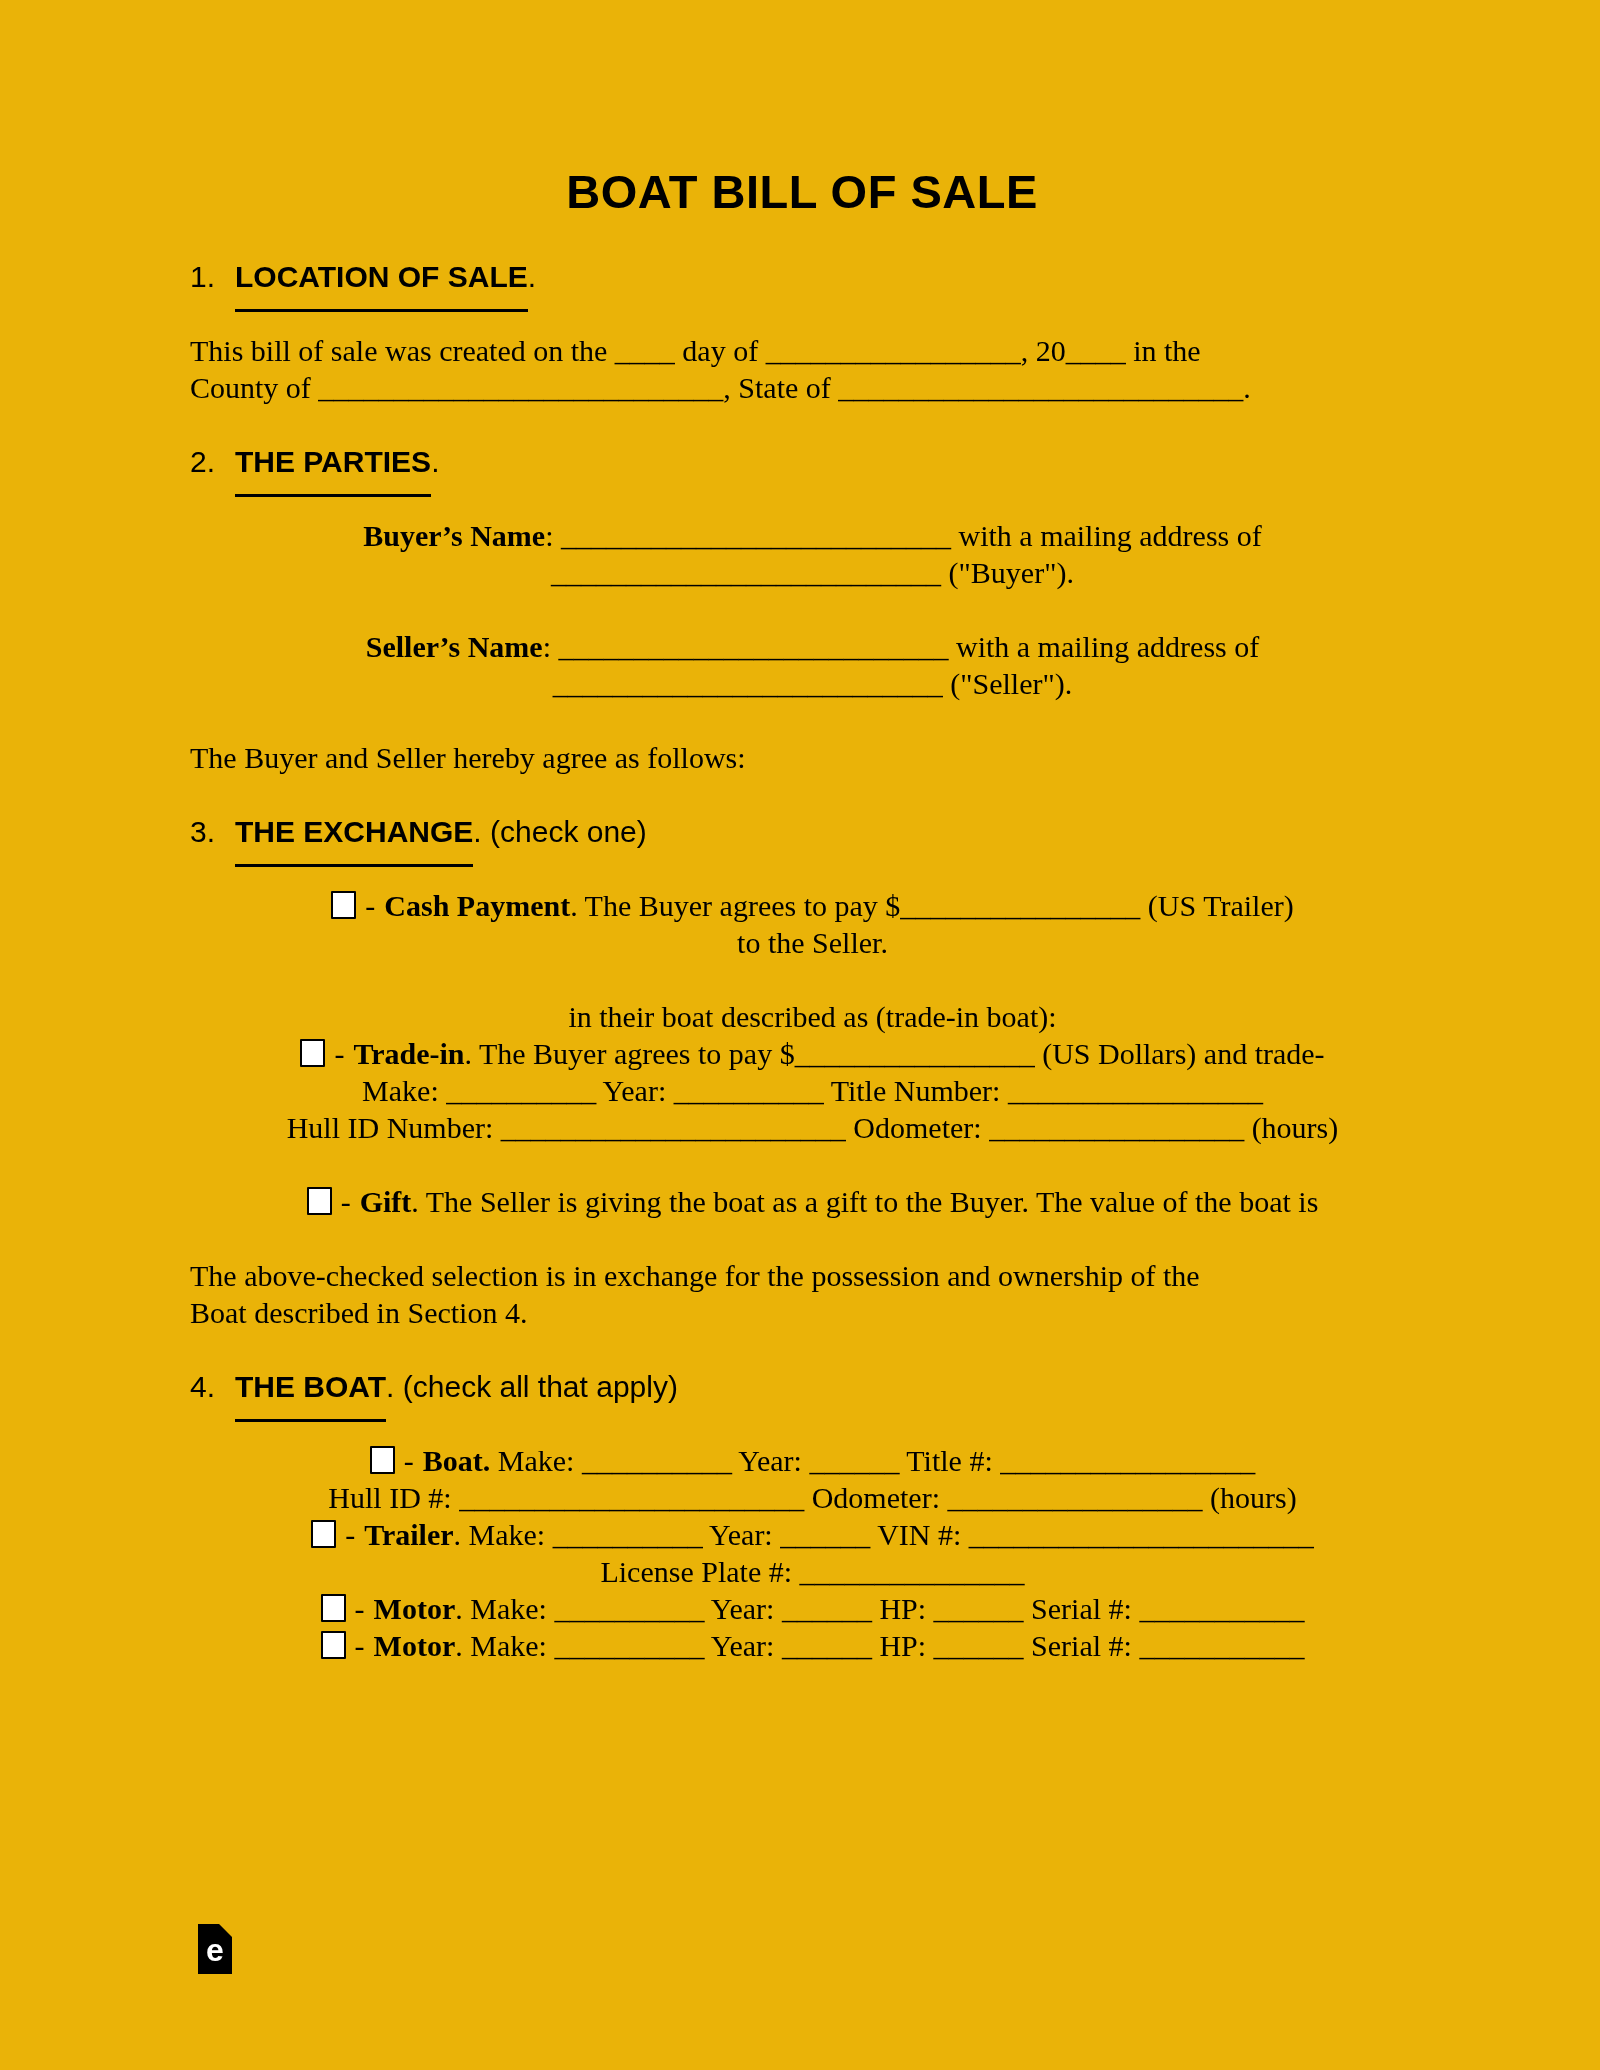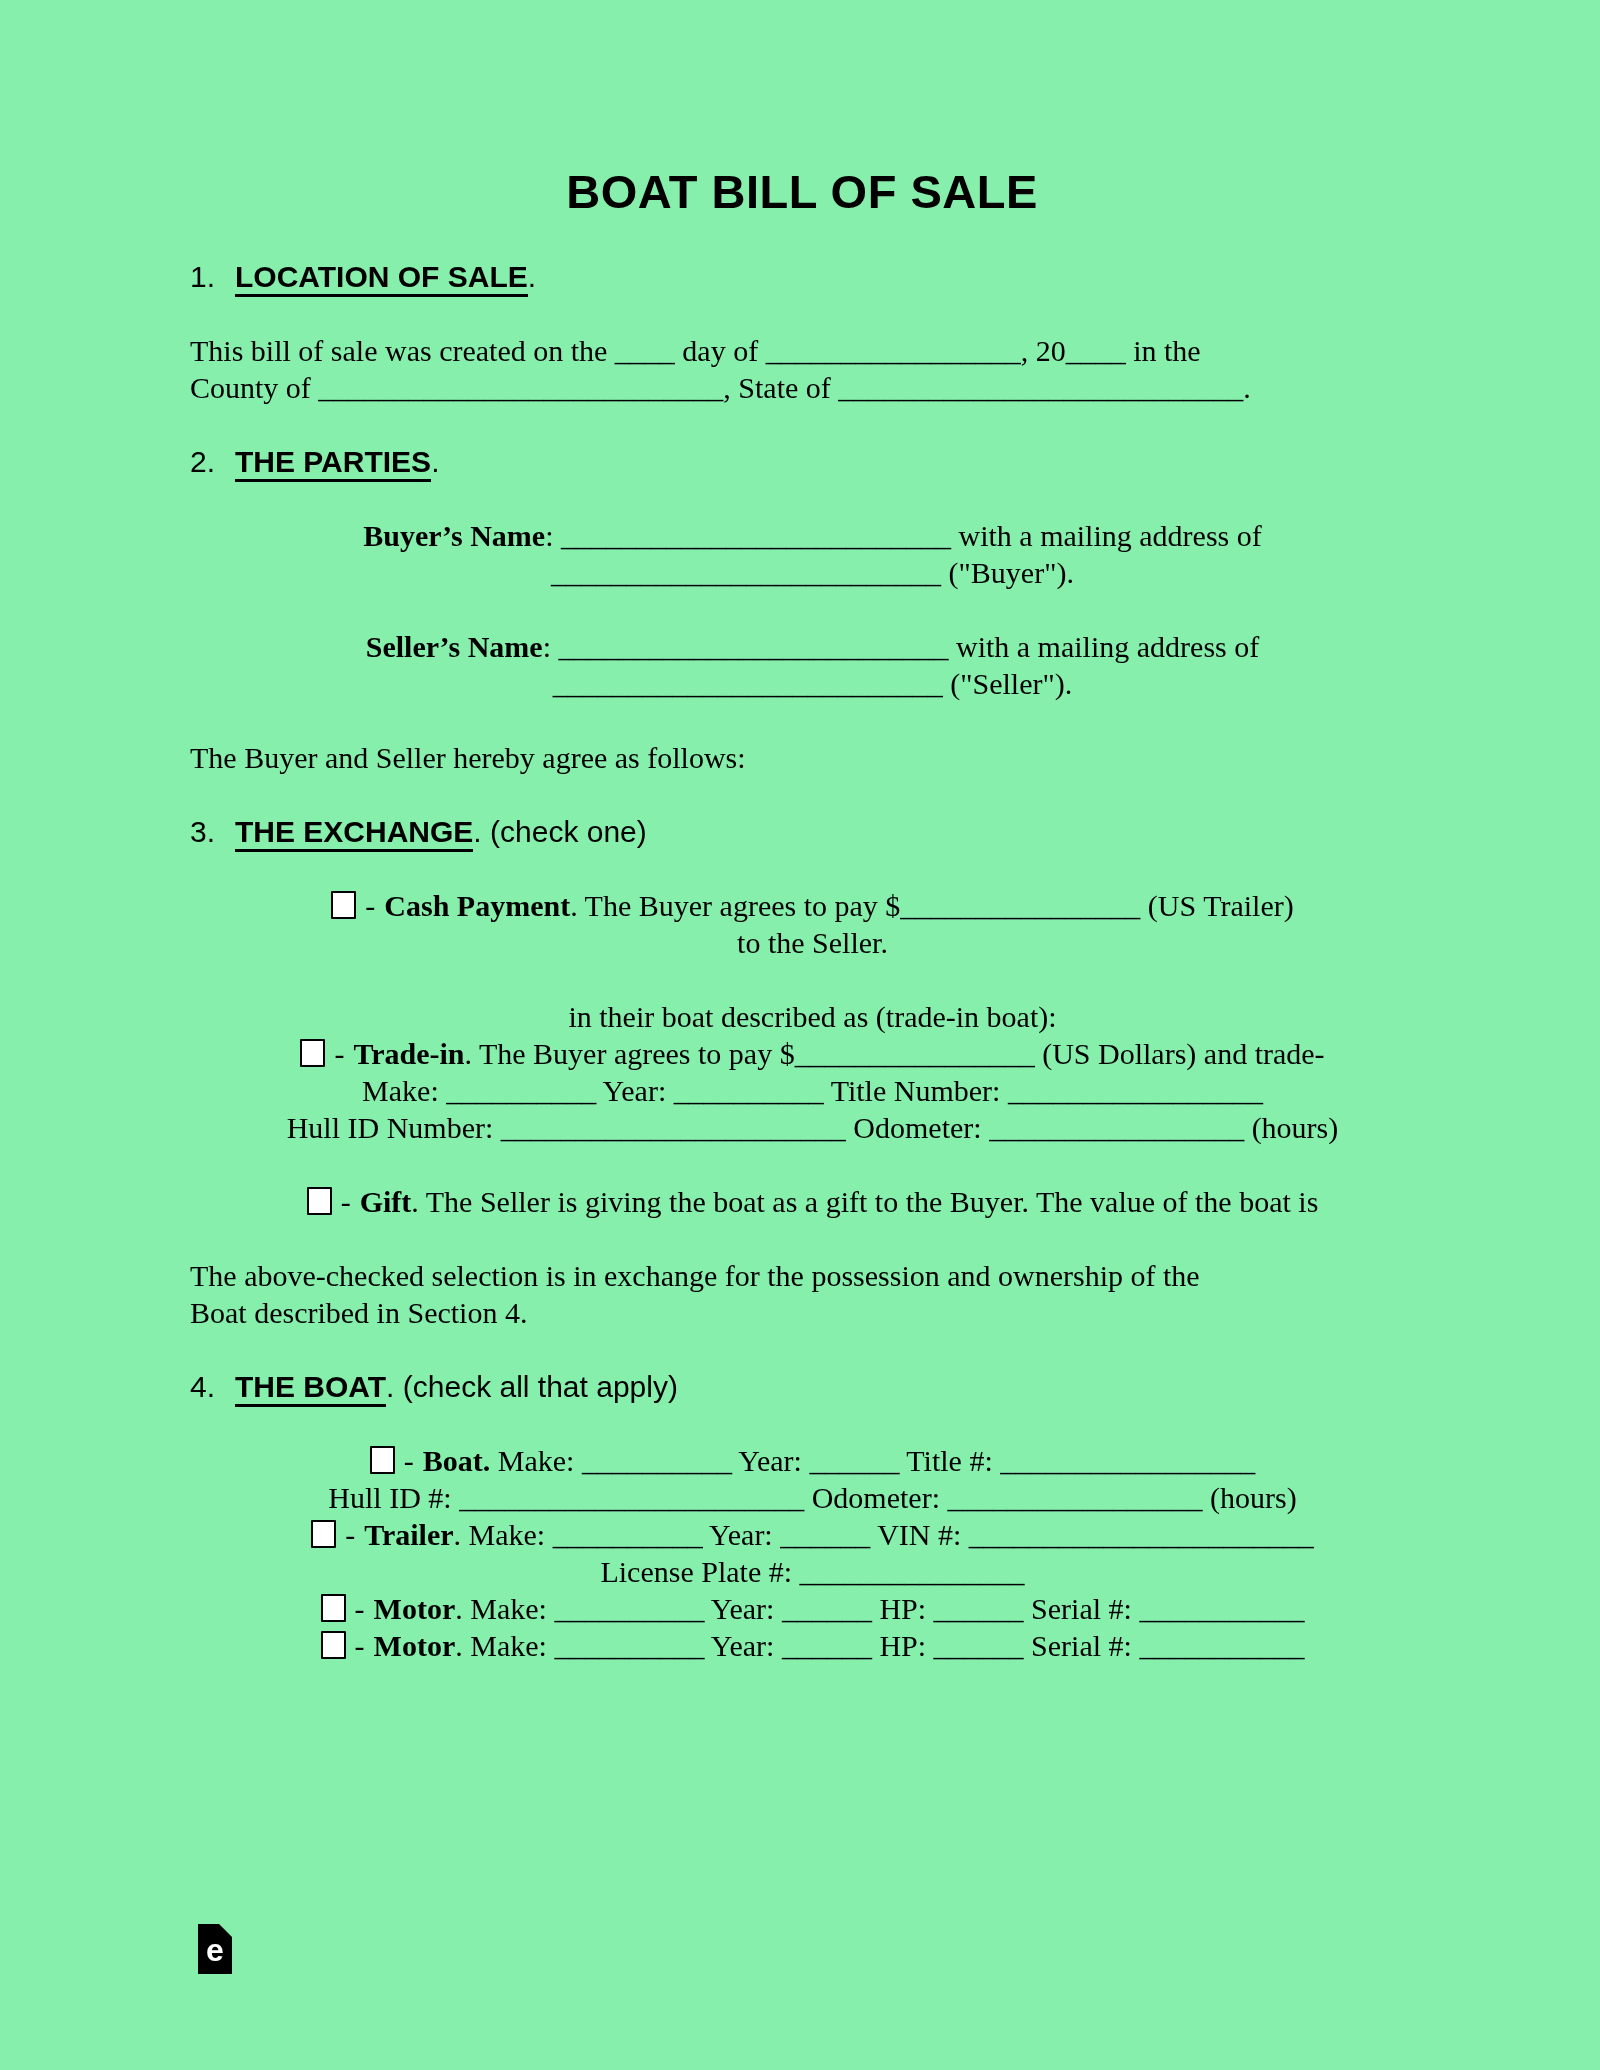--- a/index.html
+++ b/index.html
@@ -1,36 +1,36 @@
 <!DOCTYPE html>
 <html><head>
 <meta charset="utf-8">
 <style>
   html,body{margin:0;padding:0;background:#e8e8e8;}
   .page{
     position:relative;
     width:1600px;height:2070px;
-    background:#86efac;
+    background:#eab308;
     font-family:"Liberation Sans","DejaVu Sans",sans-serif;
     color:#000000;
     overflow:hidden;
   }
   .content{
     position:absolute;left:190px;top:0;width:1224px;
     font-size:30px;line-height:37px;
   }
   .title{
     margin:166px 0 40px 0;
     font-size:47px;line-height:52px;
     font-weight:bold;text-align:center;
     letter-spacing:0.5px;
   }
   .sec{margin:0 0 37px 0;white-space:nowrap;}
   .num{display:inline-block;width:45px;font-weight:normal;}
-  .hu{font-weight:bold;border-bottom:3px solid #000;padding-bottom:1px;}
+  .hu{font-weight:bold;border-bottom:3px solid #000;padding-bottom:16px;}
   .para{margin:0 0 37px 0;}
   .para:last-of-type{margin-bottom:0;}
   .indent{margin-left:21px;text-align:center;}
   .line{white-space:nowrap;font-family:Liberation Serif, serif;}
   .b{font-weight:bold;}
   .cb{
     display:inline-block;width:21px;height:24px;
     border:2px solid #000;border-radius:1px;
     vertical-align:-3px;background:#fff;
   }

